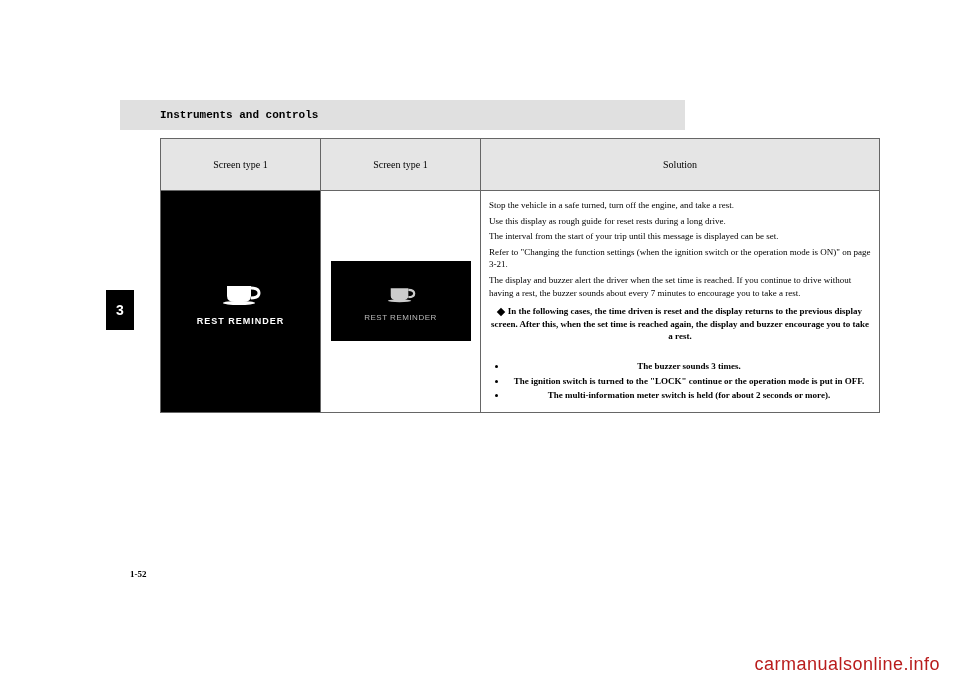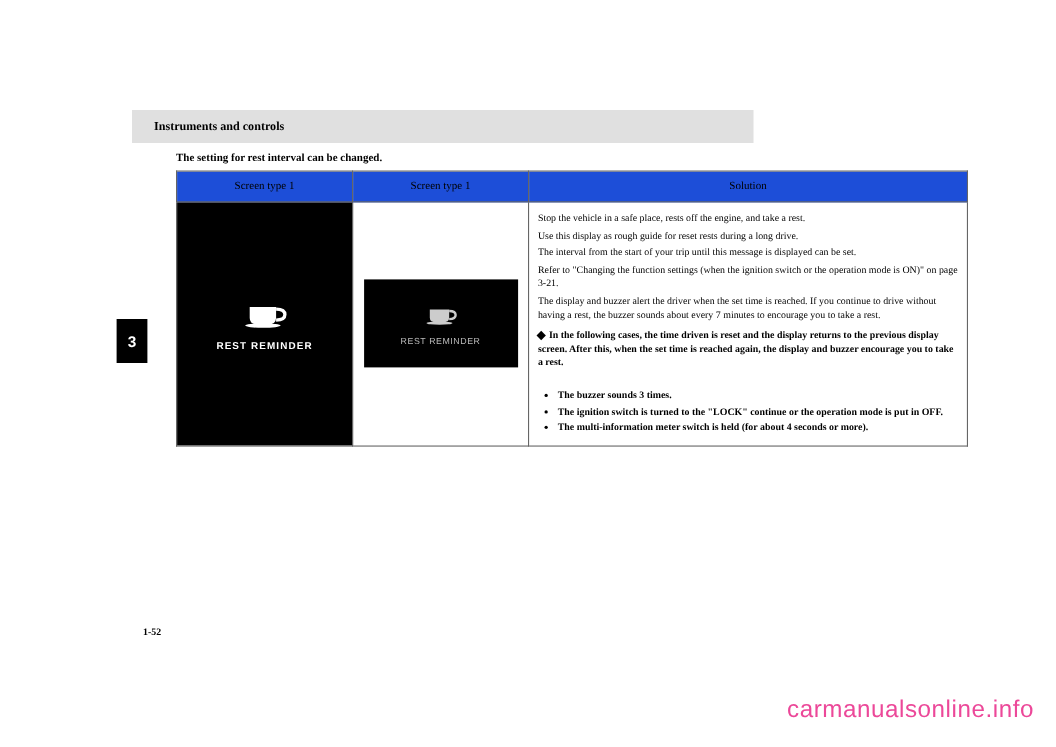--- a/index.html
+++ b/index.html
@@ -16,23 +16,24 @@
       position: relative;
     }
     .page-content {
       padding: 100px 120px 40px 120px;
     }
     .header-band {
       height: 30px;
       background: #e0e0e0;
       display: flex;
       align-items: center;
-      padding-left: 20px;
+      padding-left: 40px;
       margin-bottom: 8px;
       width: 565px;
+      font-family: Liberation Mono, monospace;
     }
     .header-title {
       font-size: 11px;
       font-weight: bold;
     }
     .sub-header {
       font-size: 10px;
       font-weight: bold;
       margin-bottom: 6px;
       padding-left: 40px;
@@ -41,24 +42,24 @@
       position: relative;
     }
     table {
       border-collapse: collapse;
       width: 100%;
       margin-left: 40px;
       width: 720px;
     }
     th {
       border: 1px solid #666;
-      background: #1d4ed8;
+      background: #e5e5e5;
       font-weight: normal;
       font-size: 10px;
-      padding: 8px;
+      padding: 20px;
       text-align: center;
     }
     td {
       border: 1px solid #666;
       vertical-align: top;
       font-size: 9px;
       padding: 8px;
     }
     td.screen-cell {
       width: 160px;
@@ -108,20 +109,21 @@
       color: #bbb;
     }
     .solution-cell {
       line-height: 1.4;
     }
     .solution-cell p {
       margin-bottom: 3px;
     }
     .note-block {
       margin-top: 6px;
+      text-align: center;
     }
     .note-block ul {
       list-style: disc;
       margin-left: 18px;
       margin-top: 17px;
     }
     .note-block ul li {
       margin-bottom: 2px;
     }
     .side-tab {
@@ -142,44 +144,43 @@
     .page-number {
       position: absolute;
       left: 130px;
       bottom: 100px;
       font-size: 9px;
       font-weight: bold;
     }
     .watermark {
       position: absolute;
       right: 20px;
-      bottom: 21px;
-      font-family: Arial, sans-serif;
-      font-size: 22px;
-      color: #ec4899;
+      bottom: 4px;
+      font-family: Arial, sans-serif;
+      font-size: 18px;
+      color: #b91c1c;
       letter-spacing: 0.5px;
     }
     .diamond-bullet {
       display: inline-block;
       transform: rotate(45deg);
       width: 6px;
       height: 6px;
       background: #000;
       margin-right: 4px;
       vertical-align: middle;
     }
   </style>
 </head>
 <body>
 
 <div class="page-content">
   <div class="header-band">
     <span class="header-title">Instruments and controls</span>
   </div>
-  <div class="sub-header">The setting for rest interval can be changed.</div>
 
   <div class="main-area">
     <table>
       <thead>
         <tr>
           <th>Screen type 1</th>
           <th>Screen type 1</th>
           <th>Solution</th>
         </tr>
       </thead>
@@ -203,31 +204,31 @@
                 <svg width="30" height="22" viewBox="0 0 40 30">
                   <path d="M 6 10 L 6 20 Q 6 26 14 26 L 22 26 Q 30 26 30 20 L 30 10 Z" fill="#ccc"></path>
                   <path d="M 30 12 Q 38 12 38 17 Q 38 22 30 22" fill="none" stroke="#ccc" stroke-width="3"></path>
                   <ellipse cx="18" cy="27" rx="16" ry="2" fill="#ccc"></ellipse>
                 </svg>
               </span>
               <span class="rest-label-small">REST REMINDER</span>
             </div>
           </td>
           <td class="solution-cell">
-            <p>Stop the vehicle in a safe place, rests off the engine, and take a rest.</p>
+            <p>Stop the vehicle in a safe turned, turn off the engine, and take a rest.</p>
             <p>Use this display as rough guide for reset rests during a long drive.</p>
             <p>The interval from the start of your trip until this message is displayed can be set.</p>
             <p>Refer to "Changing the function settings (when the ignition switch or the operation mode is ON)" on page 3-21.</p>
             <p>The display and buzzer alert the driver when the set time is reached. If you continue to drive without having a rest, the buzzer sounds about every 7 minutes to encourage you to take a rest.</p>
             <div class="note-block">
               <p><span class="diamond-bullet"></span><b>In the following cases, the time driven is reset and the display returns to the previous display screen. After this, when the set time is reached again, the display and buzzer encourage you to take a rest.</b></p>
               <ul>
                 <li><b>The buzzer sounds 3 times.</b></li>
                 <li><b>The ignition switch is turned to the "LOCK" continue or the operation mode is put in OFF.</b></li>
-                <li><b>The multi-information meter switch is held (for about 4 seconds or more).</b></li>
+                <li><b>The multi-information meter switch is held (for about 2 seconds or more).</b></li>
               </ul>
             </div>
           </td>
         </tr>
       </tbody>
     </table>
   </div>
 </div>
 
 <div class="side-tab">3</div>

